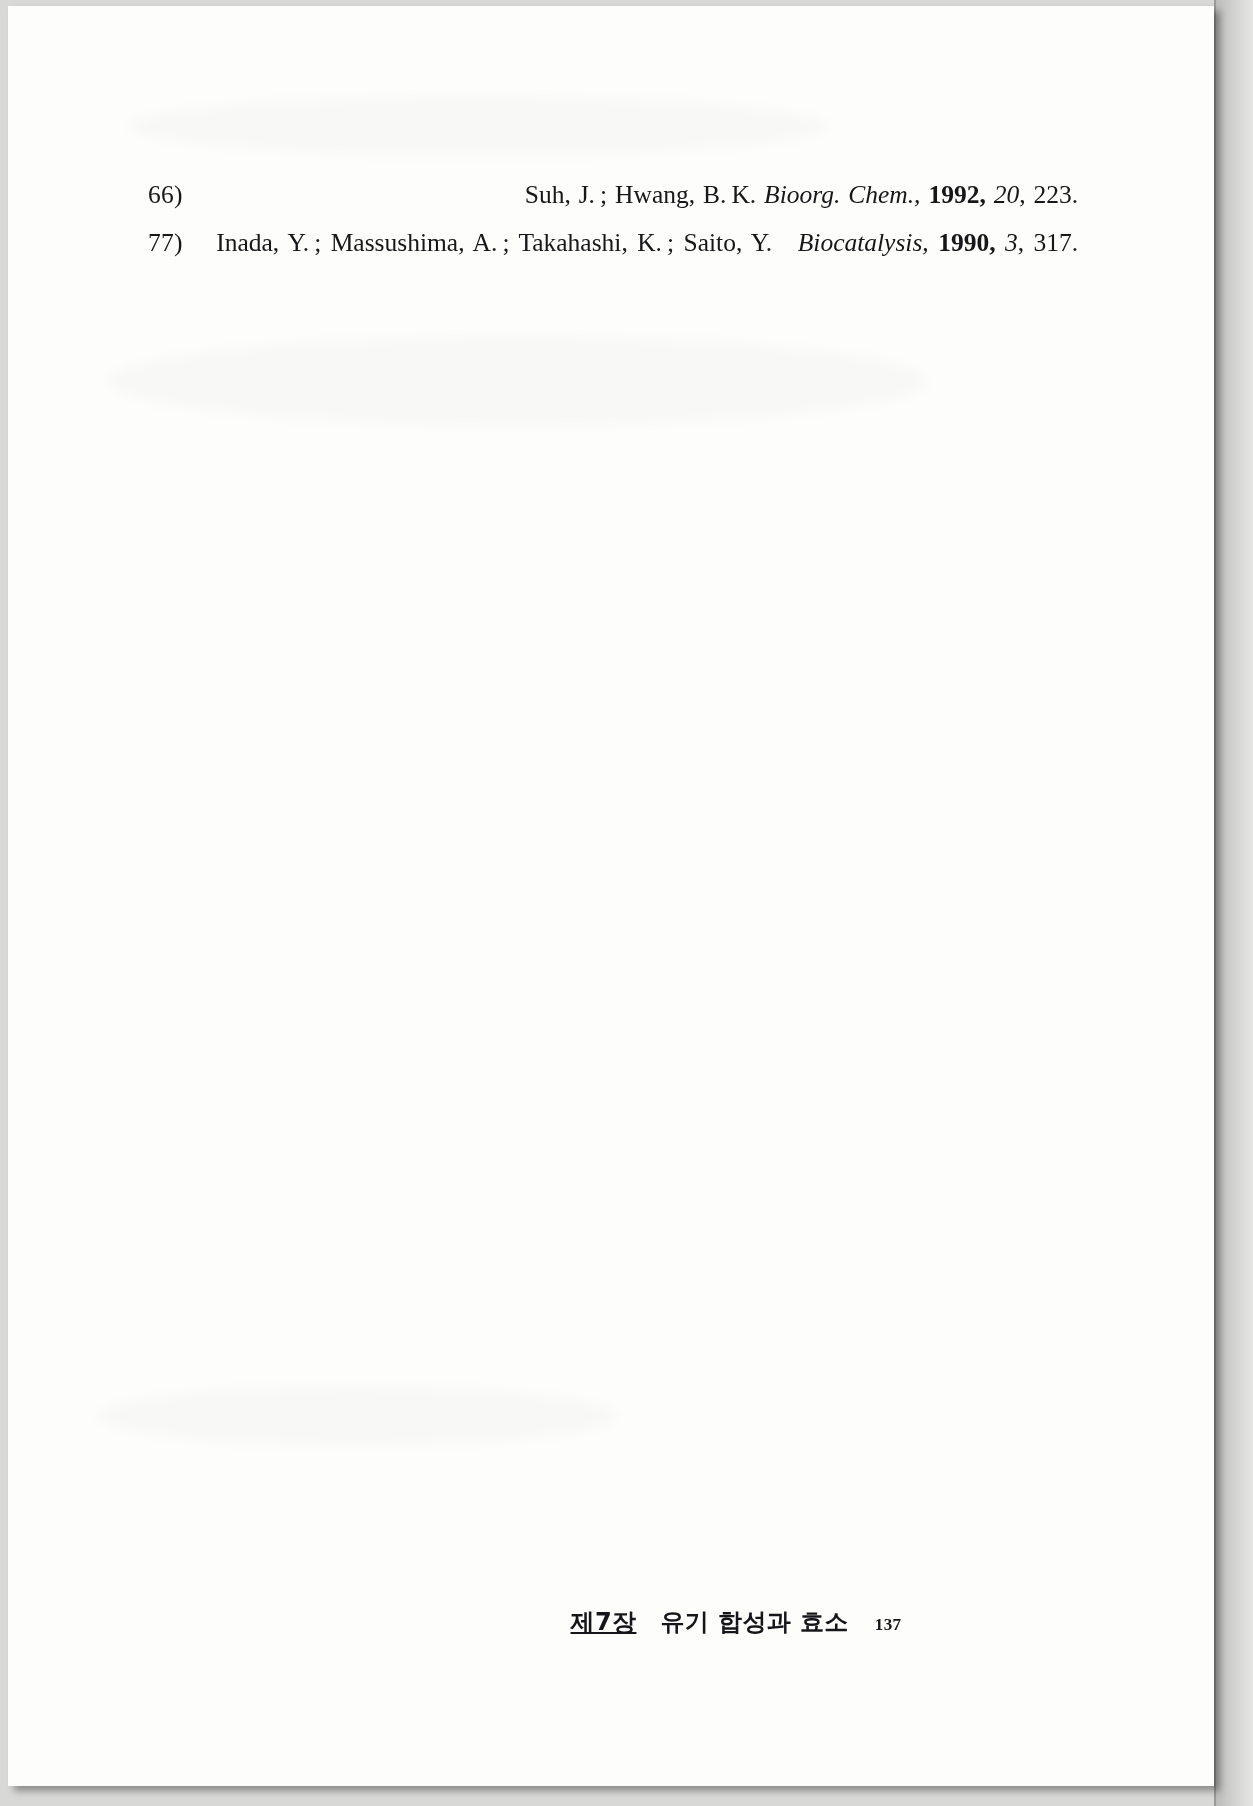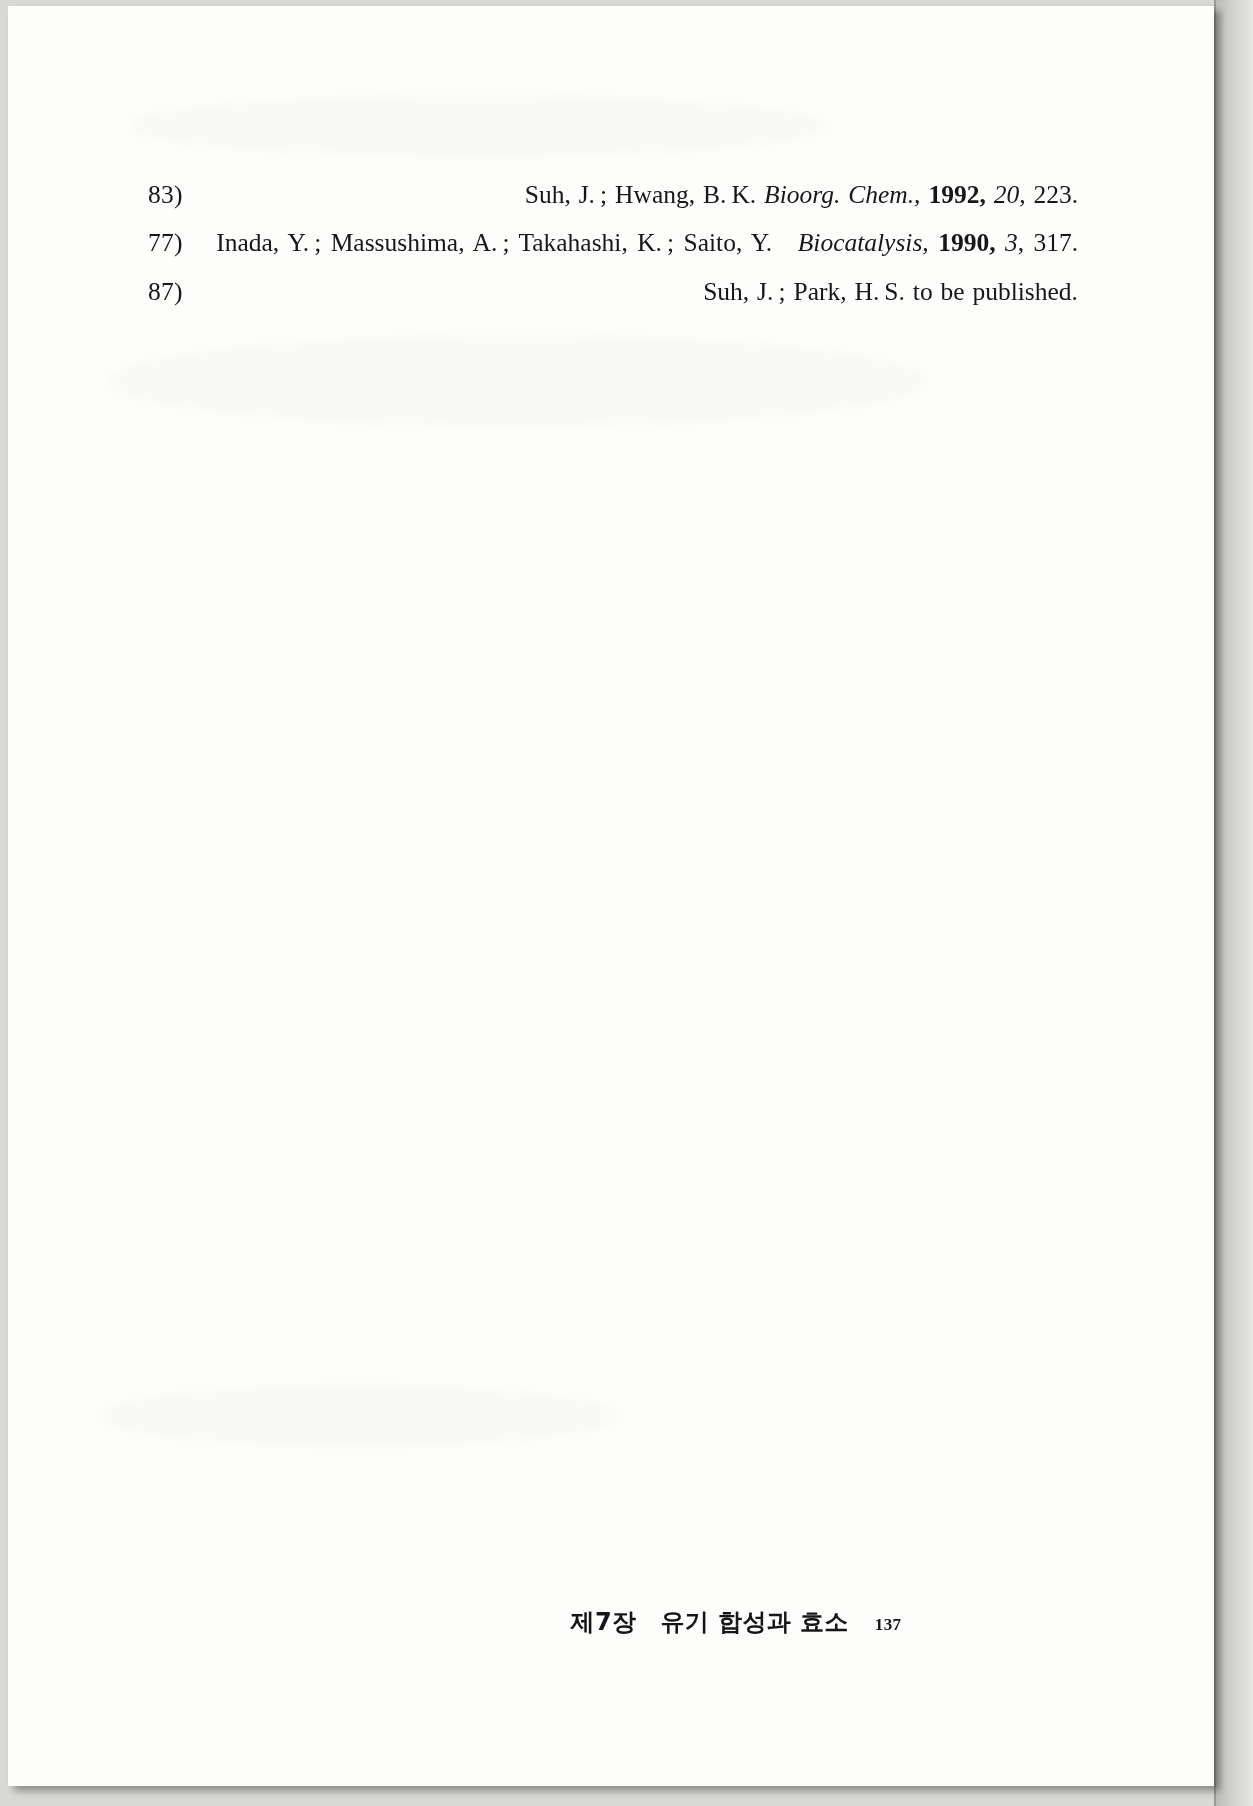--- a/index.html
+++ b/index.html
@@ -111,21 +111,21 @@
   }
   .footer-inner {
     display: inline-block;
     margin-left: 250px;
     font-family: "DejaVu Sans", "Liberation Sans", sans-serif;
     font-size: 24px;
     font-weight: bold;
     color: #15151a;
     letter-spacing: 0.4px;
   }
-  .footer-chapter { margin-right: 24px; }
+  .footer-chapter { margin-right: 24px; text-decoration: underline; }
   .footer-title { margin-right: 26px; }
   .footer-page { font-family: "Liberation Serif", serif; font-size: 17px; }
 </style>
 </head>
 <body>
 
 <div class="page-canvas">
 
   <div class="scan-edge"></div>
   <div class="scan-edge-line"></div>
@@ -133,35 +133,31 @@
   <div class="page-sheet">
 
     <div class="mottle" style="left:120px; top:90px; width:700px; height:60px;"></div>
     <div class="mottle" style="left:100px; top:330px; width:820px; height:90px;"></div>
     <div class="mottle" style="left:90px;  top:1380px; width:520px; height:60px;"></div>
 
     <div class="content">
       <ol class="ref-list">
 
         <li class="ref-item">
-          <span class="ref-num">83)</span>
+          <span class="ref-num">66)</span>
           <span class="ref-body sp1">Suh, J. ; Hwang, B. K. <span class="it">Bioorg. Chem.,</span> <span class="bd">1992,</span> <span class="it">20</span>, 223.</span>
         </li>
 
 
 
         <li class="ref-item">
           <span class="ref-num">77)</span>
           <span class="ref-body sp3">Inada, Y. ; Massushima, A. ; Takahashi, K. ; Saito, Y. <span class="it">Biocatalysis,</span> <span class="bd">1990,</span> <span class="it">3</span>, 317.</span>
         </li>
 
-        <li class="ref-item">
-          <span class="ref-num">87)</span>
-          <span class="ref-body sp1">Suh, J. ; Park, H. S. to be published.</span>
-        </li>
 
       </ol>
     </div>
 
     <div class="footer">
       <span class="footer-inner">
         <span class="footer-chapter">제7장</span><span class="footer-title">유기 합성과 효소</span><span class="footer-page">137</span>
       </span>
     </div>
 

